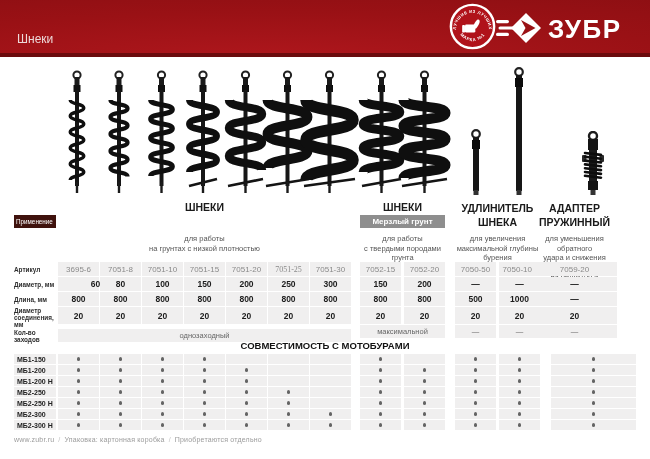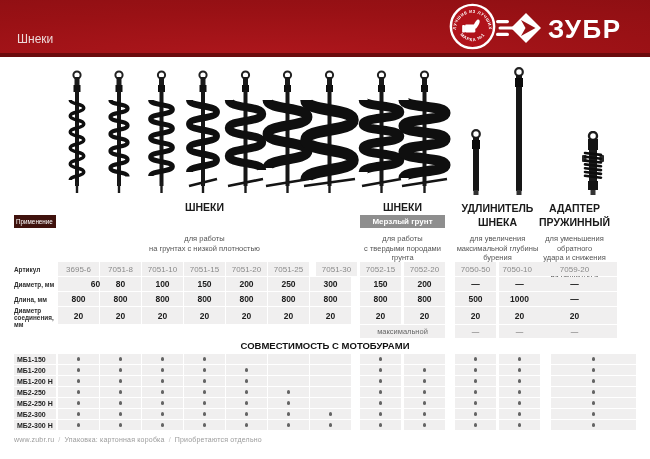--- a/index.html
+++ b/index.html
@@ -216,21 +216,21 @@
         </div>
         <div class="g-desc pad">для работы
 на грунтах с низкой плотностью</div>
         <div class="row">
           <span class="row-label">Артикул</span>
           <span class="cell r14 artikul" style="width: 41px; margin-right: 1px;">3695-6</span>
           <span class="cell r14 artikul" style="width: 41px; margin-right: 1px;">7051-8</span>
           <span class="cell r14 artikul" style="width: 41px; margin-right: 1px; text-align: center;">7051-10</span>
           <span class="cell r14 artikul" style="width: 41px; margin-right: 1px;">7051-15</span>
           <span class="cell r14 artikul" style="width: 41px; margin-right: 1px;">7051-20</span>
-          <span class="cell r14 artikul" style="width: 41px; margin-right: 7px;">7051-25</span>
+          <span class="cell r14 artikul" style="width: 41px; margin-right: 1px; font-family: Liberation Serif, serif;">7051-25</span>
           <span class="cell r14 artikul" style="width: 41px;">7051-30</span>
         </div>
         <div class="row">
           <span class="row-label">Диаметр, мм</span>
           <span class="cell r14 val" style="width: 41px; margin-right: 1px; padding-left: 34px;">60</span>
           <span class="cell r14 val" style="width: 41px; margin-right: 1px;">80</span>
           <span class="cell r14 val" style="width: 41px; margin-right: 1px;">100</span>
           <span class="cell r14 val" style="width: 41px; margin-right: 1px;">150</span>
           <span class="cell r14 val" style="width: 41px; margin-right: 1px;">200</span>
           <span class="cell r14 val" style="width: 41px; margin-right: 1px;">250</span>
@@ -249,20 +249,24 @@
         <div class="row">
           <span class="row-label">Диаметр соединения, мм</span>
           <span class="cell r17 val" style="width: 41px; margin-right: 1px;">20</span>
           <span class="cell r17 val" style="width: 41px; margin-right: 1px;">20</span>
           <span class="cell r17 val" style="width: 41px; margin-right: 1px;">20</span>
           <span class="cell r17 val" style="width: 41px; margin-right: 1px;">20</span>
           <span class="cell r17 val" style="width: 41px; margin-right: 1px;">20</span>
           <span class="cell r17 val" style="width: 41px; margin-right: 1px;">20</span>
           <span class="cell r17 val" style="width: 41px;">20</span>
         </div>
+        <div class="row">
+          <span class="row-label">Кол-во заходов</span>
+          <span class="cell spanfill r13 thr">однозаходный</span>
+        </div>
       </div>
       <div class="group" style="left: 360px; width: 85px;">
         <div class="g-title">ШНЕКИ</div>
         <div class="g-band gray">
           <span class="b-value">Мерзлый грунт</span>
         </div>
         <div class="g-desc">для работы
 с твердыми породами
 грунта</div>
         <div class="row">

